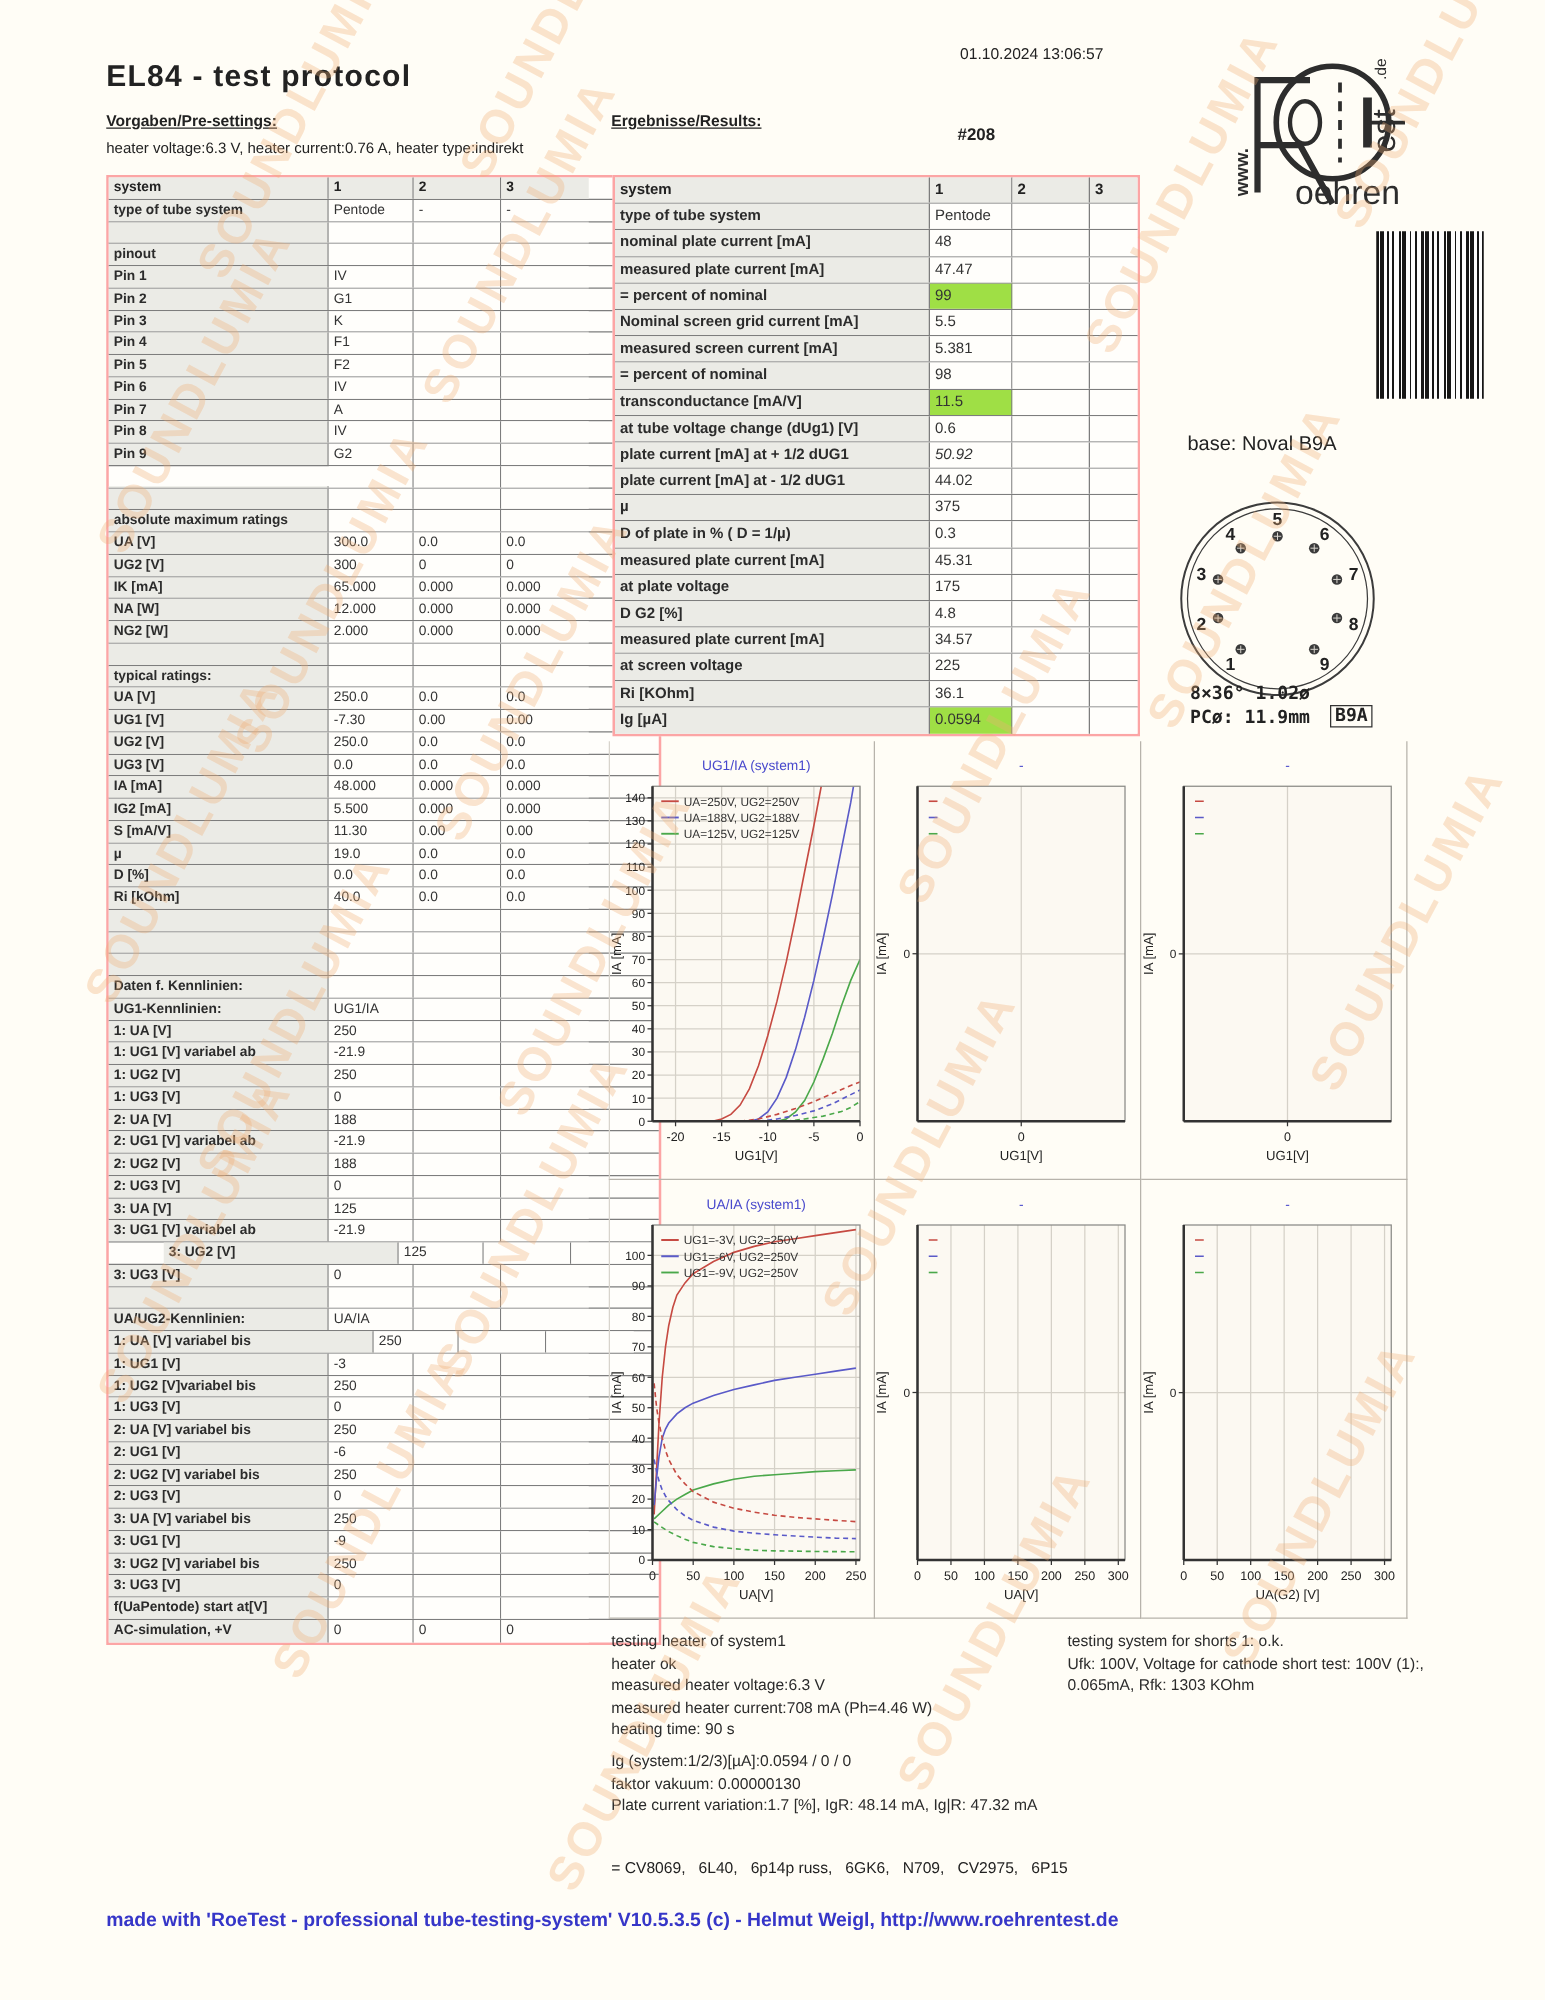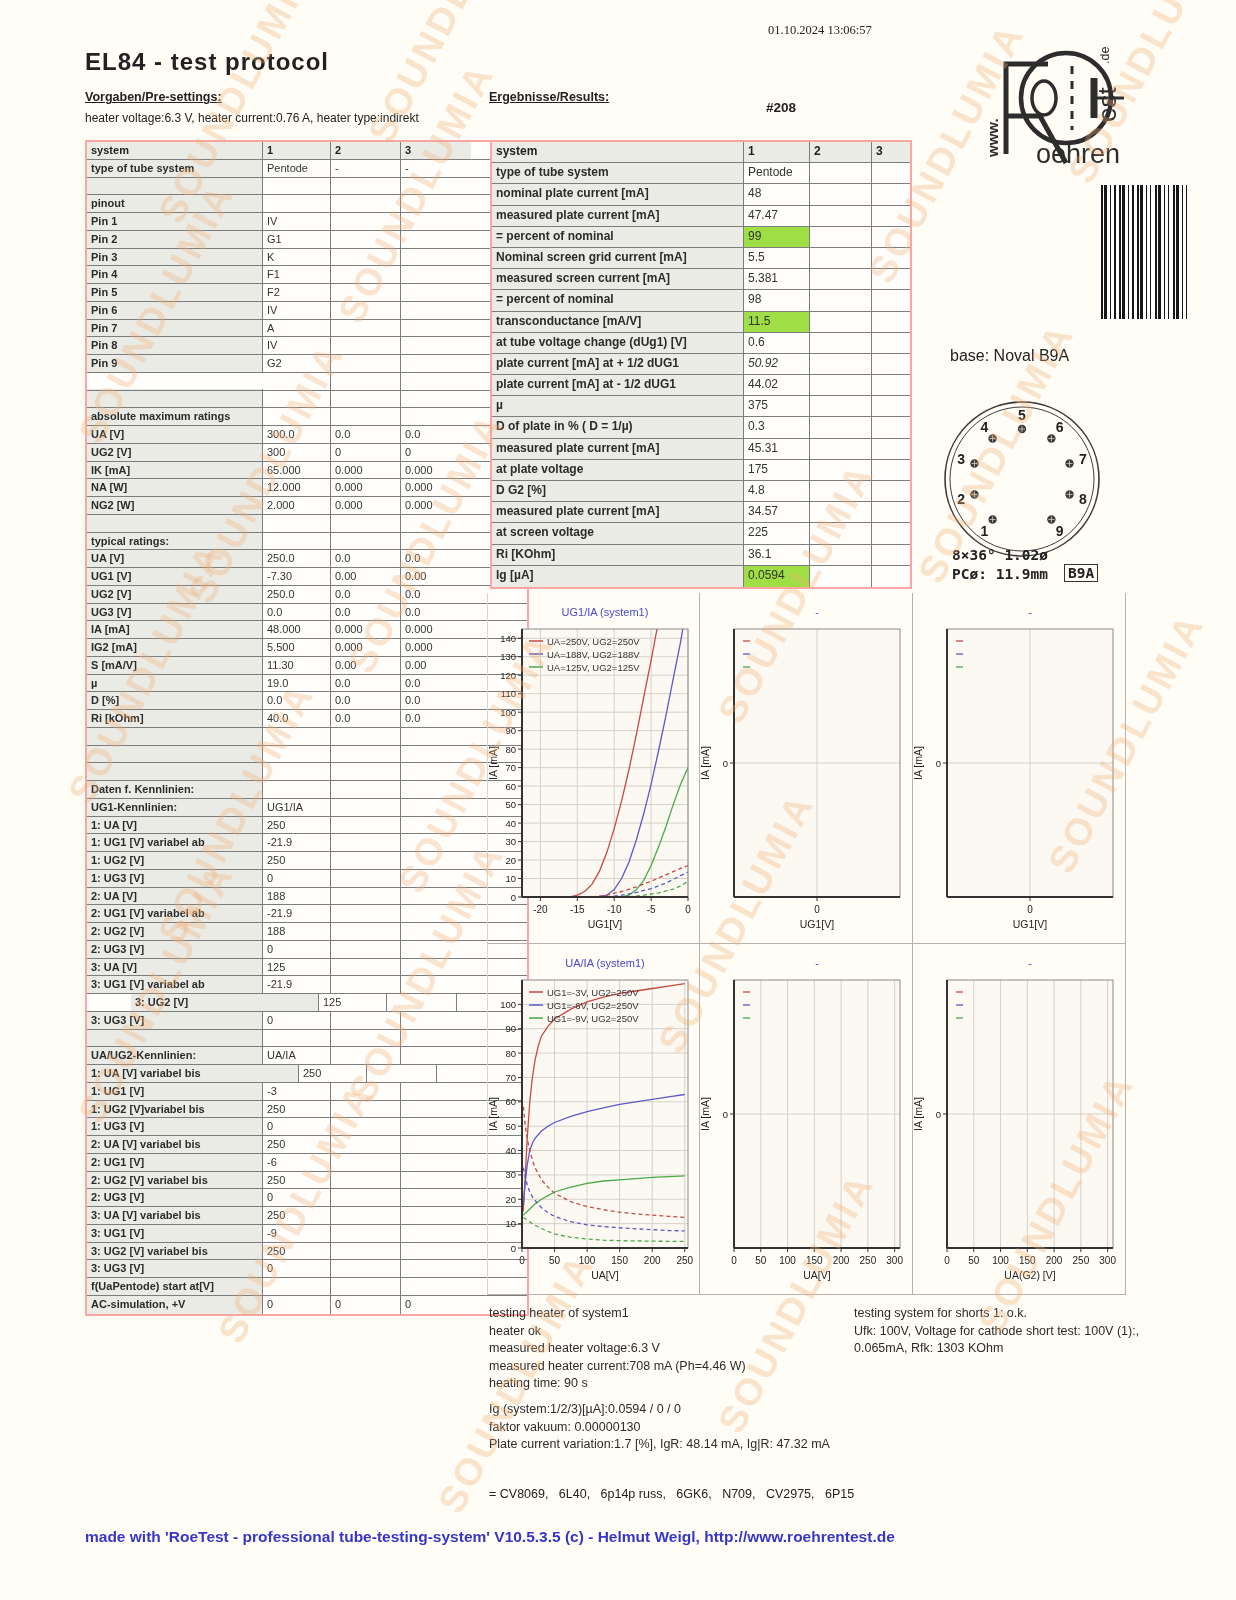--- a/index.html
+++ b/index.html
@@ -2,21 +2,21 @@
 <html><head>
 <meta charset="utf-8">
 <style>
   html,body{margin:0;padding:0;background:#fffdf6;}
   #page{position:relative;width:1236px;height:1600px;background:#fffdf6;overflow:hidden;
         font-family:"Liberation Sans",sans-serif;color:#222;}
   .abs{position:absolute;}
   .wm{position:absolute;color:#f0ae74;opacity:.32;font-weight:bold;letter-spacing:3px;
       transform:rotate(-62deg);transform-origin:left top;pointer-events:none;z-index:6;white-space:nowrap;}
   #title{left:85px;top:48px;font-size:24px;font-weight:bold;letter-spacing:1px;}
-  #datetime{left:768px;top:23px;font-size:12.5px;font-family:Liberation Serif, serif;}
+  #datetime{left:768px;top:36px;font-size:12.5px;}
   .heading{font-size:12.5px;font-weight:bold;text-decoration:underline;}
   #heading-pre{left:85px;top:90px;}
   #heater-line{left:85px;top:111px;font-size:12px;}
   #heading-res{left:489px;top:90px;}
   #serial{left:766px;top:100px;font-size:13.5px;font-weight:bold;}
   
   .tbl{position:absolute;border:2px solid #fca5a5;background:#fffefb;z-index:2;}
   .trow{display:flex;box-sizing:border-box;border-bottom:1px solid #7d7d7d;}
   .trow:last-child{border-bottom:none;}
   .tcell{box-sizing:border-box;border-right:1px solid #7d7d7d;overflow:hidden;white-space:nowrap;padding-left:4px;}

